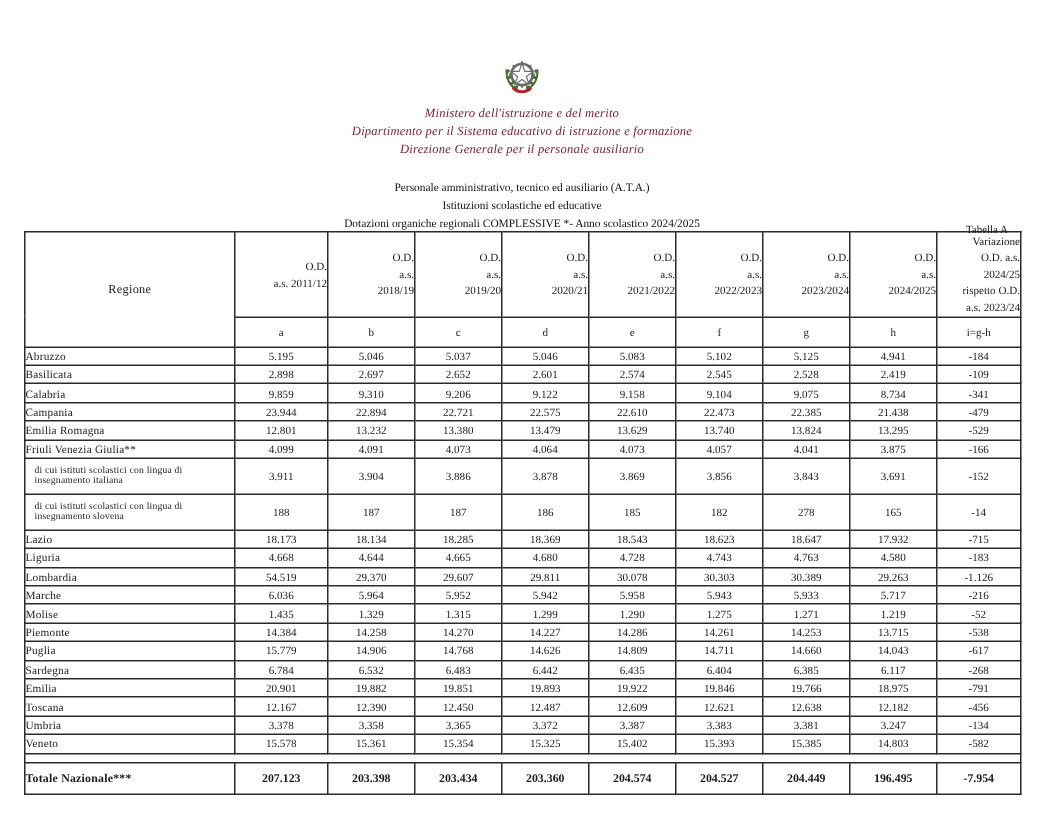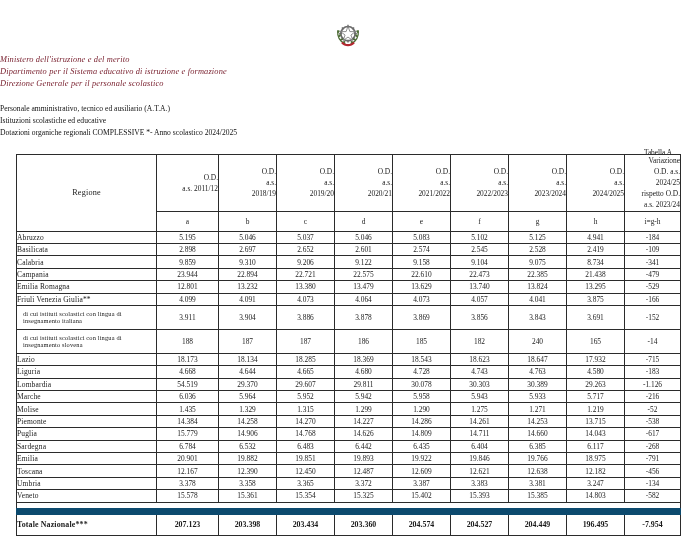--- a/index.html
+++ b/index.html
@@ -17,21 +17,22 @@
 
   .page {
     position: relative;
     width: 696px;
     height: 542px;
     box-sizing: border-box;
   }
 
   
   .doc-header {
-    padding-top: 18px;
+    text-align: center;
+    padding-top: 34px;
   }
   .emblem {
     width: 34px;
     height: 34px;
     margin: 0 auto 2px auto;
     display: block;
   }
   .ministry-lines {
     font-family: "Liberation Serif", serif;
     font-style: italic;
@@ -117,21 +118,21 @@
   td.num {
     text-align: center;
     font-size: 7.4px;
     height: 11.4px;
   }
 
   tr.total-row td {
     font-weight: bold;
     font-size: 7.9px;
     height: 20px;
-    border-top: 7px solid #0c4a6e;
+    border-top: 1px solid #0c4a6e;
   }
   tr.total-row td.region-name { font-size: 7.9px; }
 
   .spacer-row td {
     border: none;
     border-left: 1px solid #2b2b2b;
     border-right: 1px solid #2b2b2b;
     height: 5px;
   }
   .outer-top td { border-top: 1px solid #2b2b2b; }
@@ -176,21 +177,21 @@
       </g>
 
       <path d="M30 74 C40 86 60 86 70 74 L66 70 C58 79 42 79 34 70 Z" fill="#b3262f"></path>
 
       <polygon points="50,24 55.5,40 72,40 58.6,50 63.8,66 50,56 36.2,66 41.4,50 28,40 44.5,40" fill="#ffffff" stroke="#6b6b6b" stroke-width="2.2"></polygon>
     </svg>
 
     <div class="ministry-lines">
       <div class="ministry-line-1">Ministero dell'istruzione e del merito</div>
       <div class="ministry-line-2">Dipartimento per il Sistema educativo di istruzione e formazione</div>
-      <div class="ministry-line-3">Direzione Generale per il personale scolastico</div>
+      <div class="ministry-line-3">Direzione Generale per il personale ausiliario</div>
     </div>
 
     <div class="subtitle-block">
       <div>Personale amministrativo, tecnico ed ausiliario  (A.T.A.)</div>
       <div>Istituzioni scolastiche ed educative</div>
       <div>Dotazioni organiche regionali COMPLESSIVE *- Anno scolastico 2024/2025</div>
     </div>
   </div>
 
   <div class="tabella-label">Tabella A</div>
@@ -357,21 +358,21 @@
             <td class="num">-152</td>
           </tr>
           <tr>
             <td class="region-name sub">di cui istituti scolastici con lingua di insegnamento slovena</td>
             <td class="num">188</td>
             <td class="num">187</td>
             <td class="num">187</td>
             <td class="num">186</td>
             <td class="num">185</td>
             <td class="num">182</td>
-            <td class="num">240</td>
+            <td class="num">278</td>
             <td class="num">165</td>
             <td class="num">-14</td>
           </tr>
           <tr>
             <td class="region-name">Lazio</td>
             <td class="num">18.173</td>
             <td class="num">18.134</td>
             <td class="num">18.285</td>
             <td class="num">18.369</td>
             <td class="num">18.543</td>

